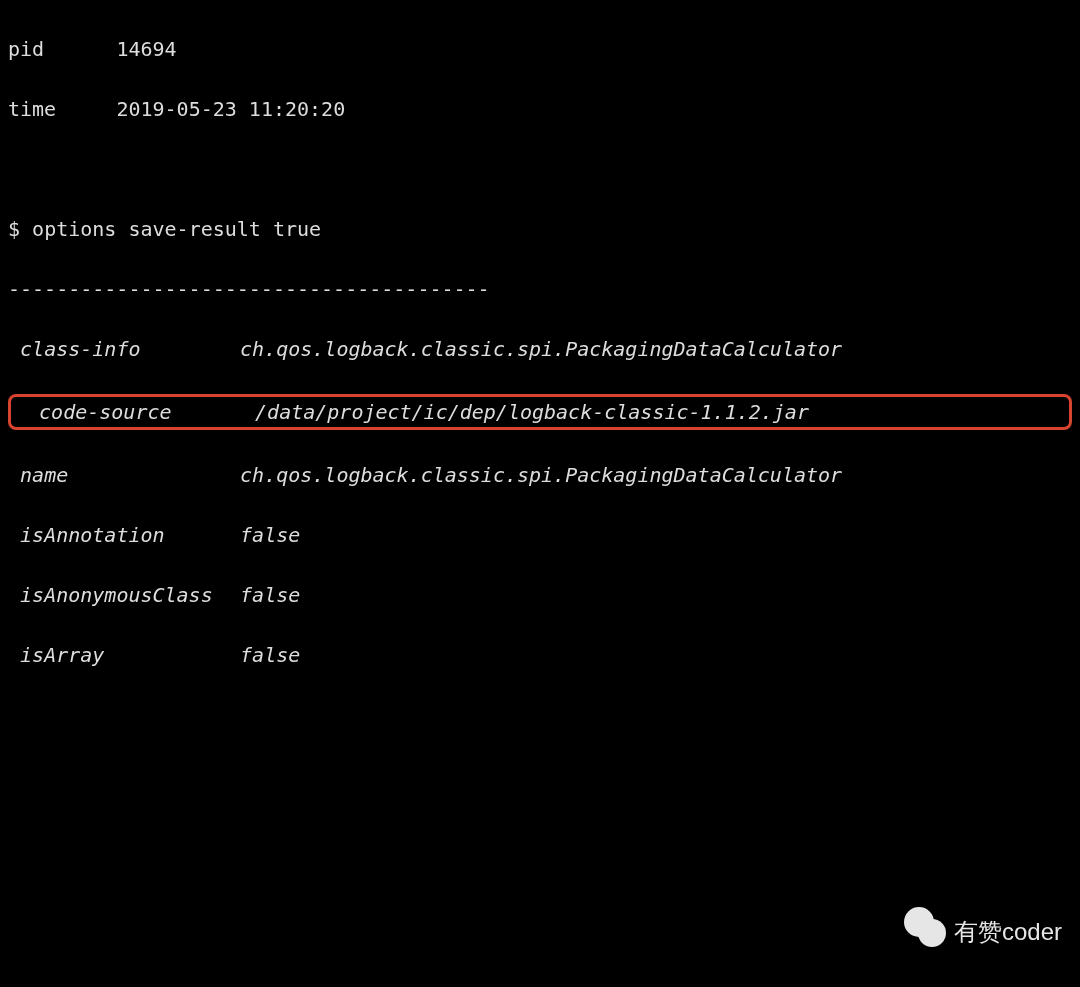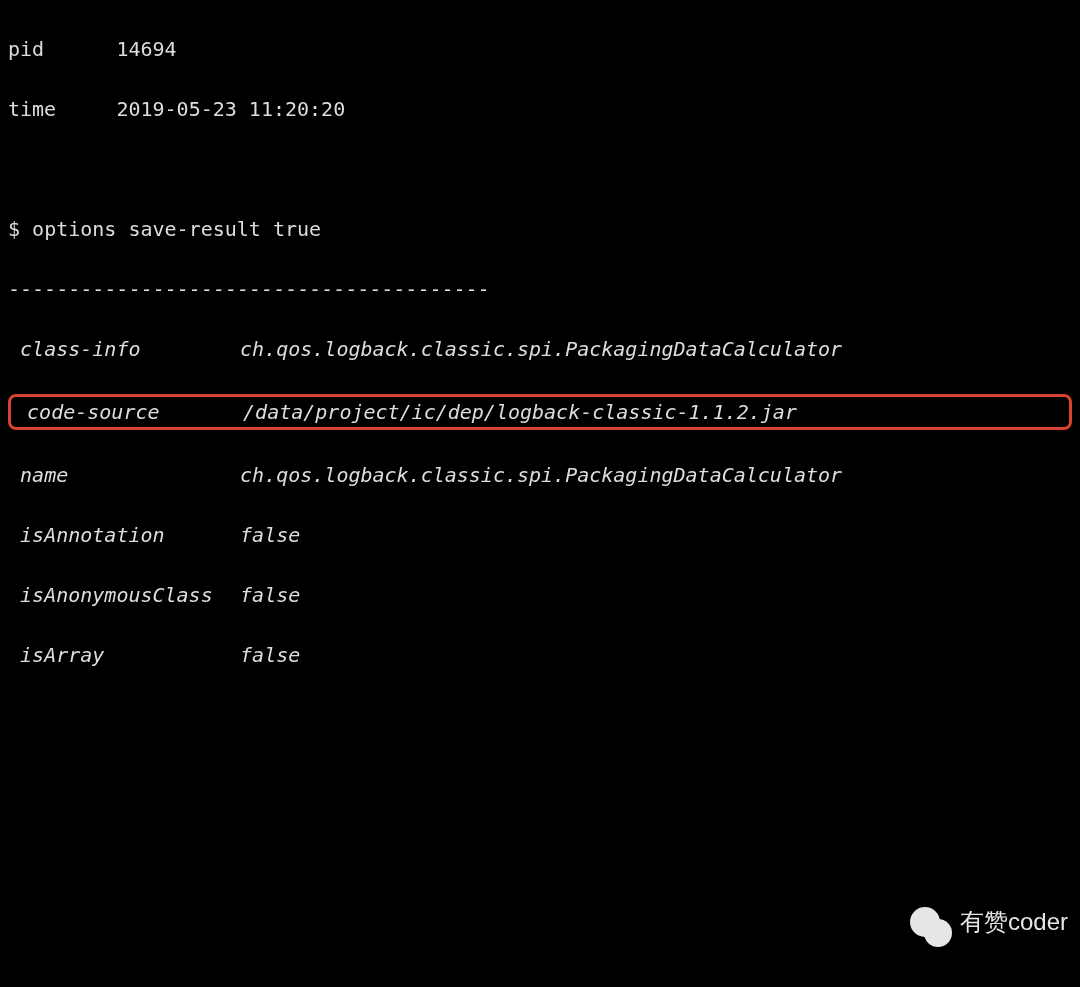--- a/index.html
+++ b/index.html
@@ -5,22 +5,22 @@
   html,body{margin:0;padding:0;background:#000;color:#ddd;
     font-family:"Menlo","Consolas","DejaVu Sans Mono",monospace;
     font-size:20px;line-height:30px;width:1080px;height:987px;overflow:hidden}
   .terminal{padding:4px 8px;white-space:pre}
   .kcol{display:inline-block;width:220px}
   .hdrcol1{display:inline-block;width:170px}
   .hdrcol2{display:inline-block;width:150px}
   .c1{display:inline-block;width:140px}
   .c2{display:inline-block;width:130px}
   .italic{font-style:italic}
-  .highlight{border:3px solid #d6432e;border-radius:8px;padding:0 4px}
-  .watermark{position:absolute;bottom:40px;right:12px;display:flex;align-items:flex-start;gap:6px;
+  .highlight{border:3px solid #d6432e;border-radius:8px;padding:0 16px}
+  .watermark{position:absolute;bottom:40px;right:18px;display:flex;align-items:flex-end;gap:6px;
     color:#fff;font-family:Arial,sans-serif;font-size:24px;opacity:.9}
   .wm-icon{position:relative;width:44px;height:40px}
   .wm-icon .b1{position:absolute;left:0;top:0;width:30px;height:30px;border-radius:50%;background:#fff}
   .wm-icon .b2{position:absolute;left:14px;top:12px;width:28px;height:28px;border-radius:50%;background:#fff}
 </style>
 </head>
 <body>
 <div class="terminal">
 <div><span>pid</span>      <span>14694</span></div>
 <div><span>time</span>     <span>2019-05-23 11:20:20</span></div>

